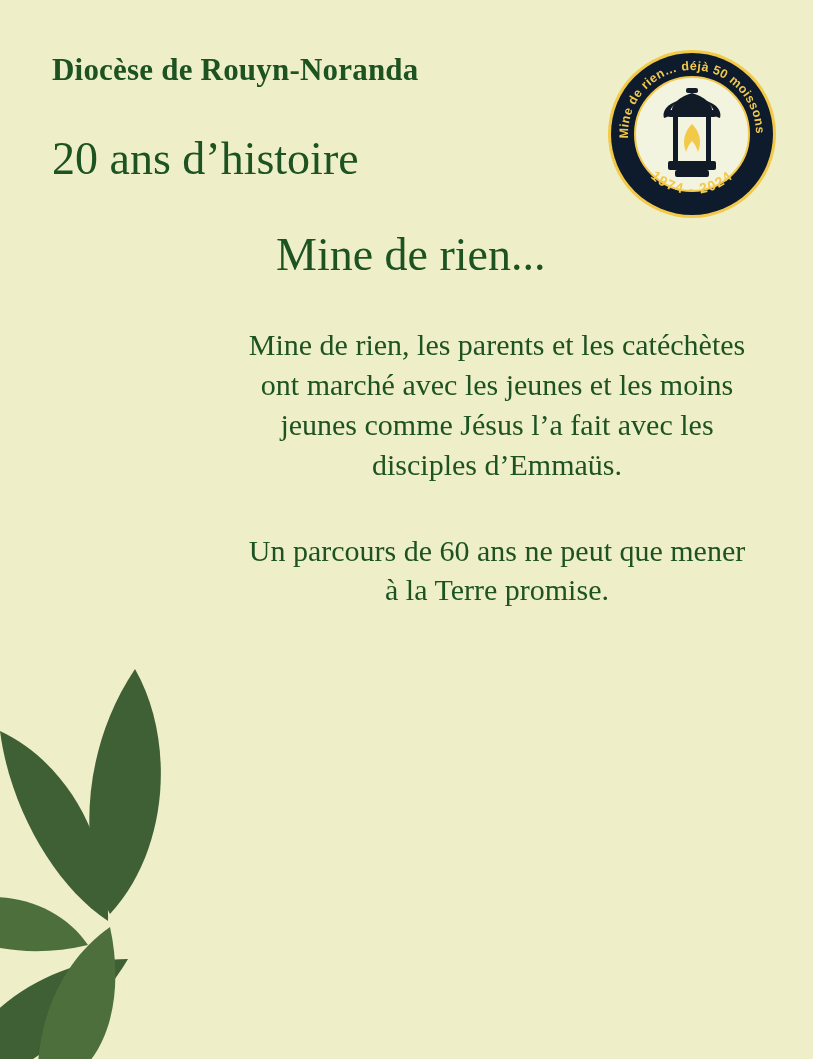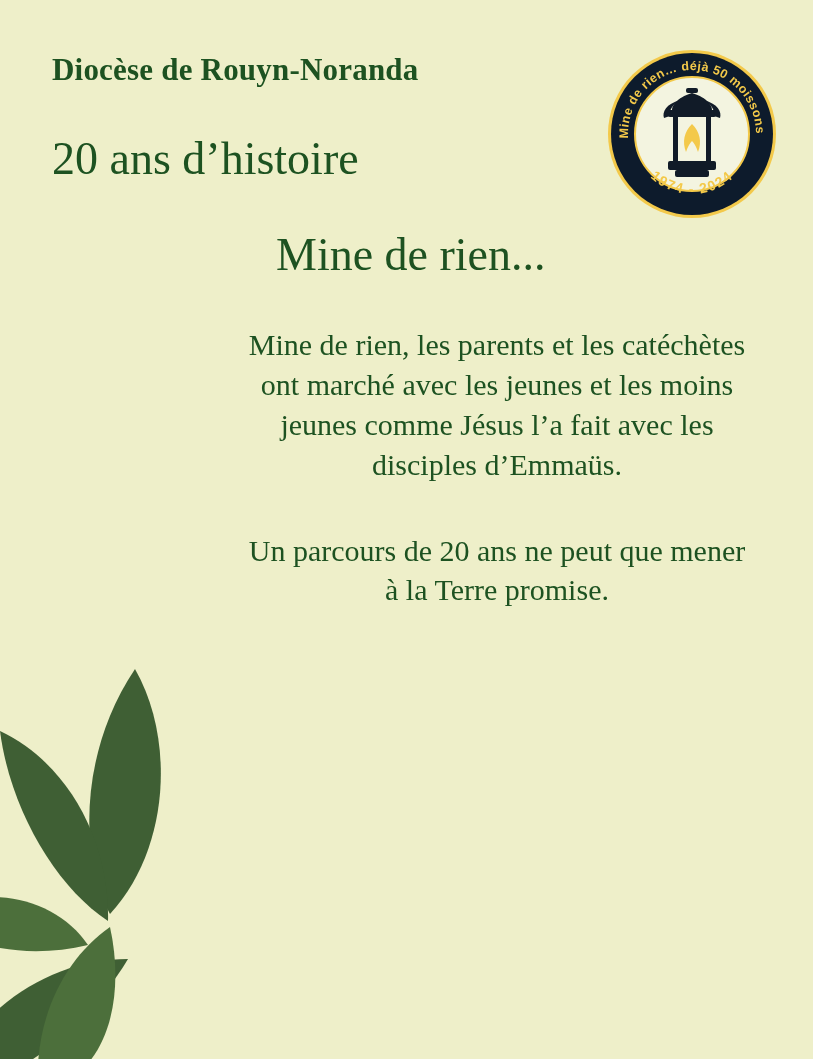--- a/index.html
+++ b/index.html
@@ -143,16 +143,16 @@
         <rect x="69" y="122" width="34" height="7" rx="2"></rect>
         <path d="M74 52 C 60 56, 56 64, 58 70 L 64 68 C 63 62, 67 56, 74 52 Z"></path>
         <path d="M98 52 C 112 56, 116 64, 114 70 L 108 68 C 109 62, 105 56, 98 52 Z"></path>
       </g>
       <path d="M86 76 C 94 84, 96 94, 92 104 C 90 98, 88 95, 86 93 C 84 95, 82 98, 80 104 C 76 94, 78 84, 86 76 Z" fill="#f3c94a"></path>
     </svg>
   </div>
 
   <div class="body-text">
     <p>Mine de rien, les parents et les catéchètes ont marché avec les jeunes et les moins jeunes comme Jésus l’a fait avec les disciples d’Emmaüs.</p>
-    <p class="spaced-top">Un parcours de 20 ans ne peut que mener à la Terre promise.</p>
+    <p class="spaced-top">Un parcours de 60 ans ne peut que mener à la Terre promise.</p>
   </div>
 
 </div>
 
 </body></html>

